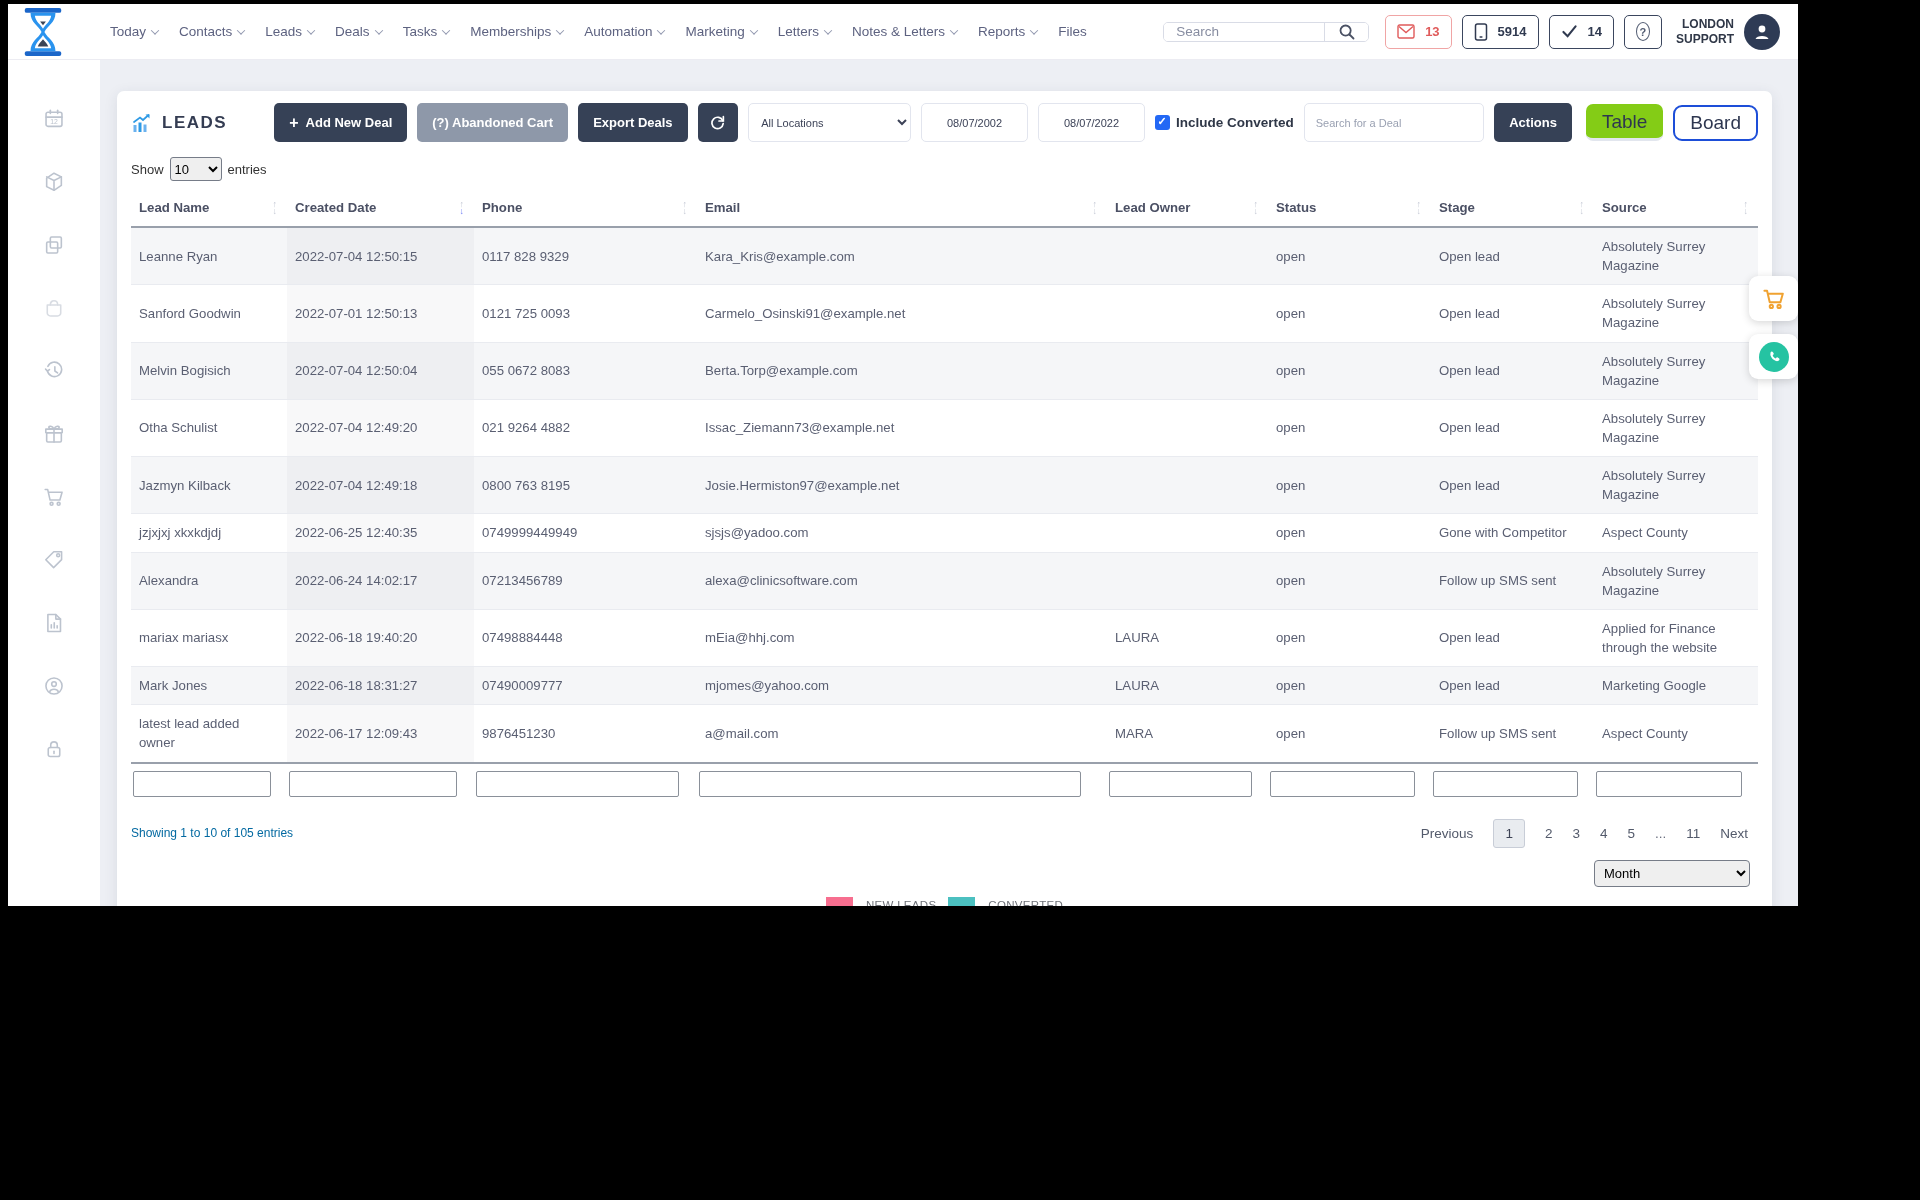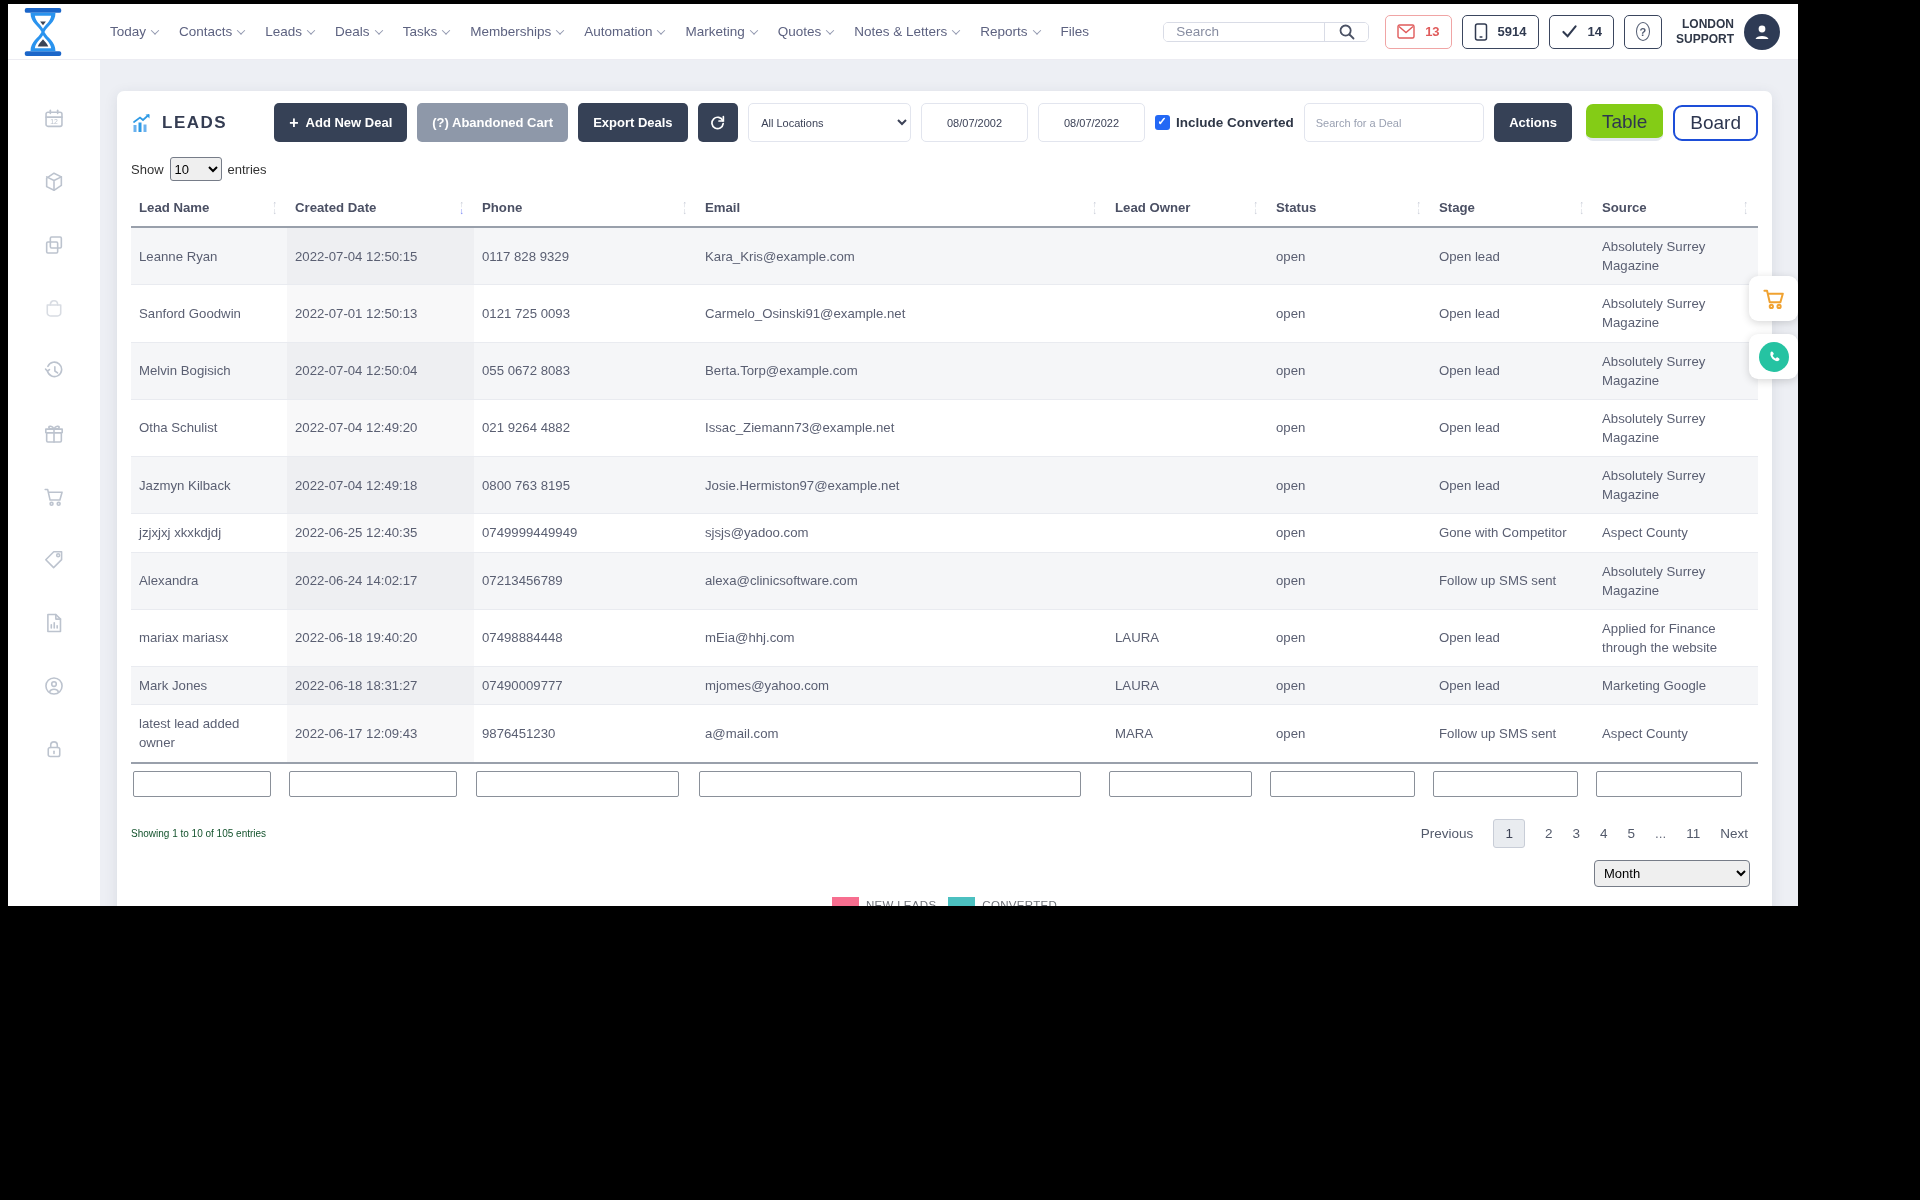--- a/index.html
+++ b/index.html
@@ -85,32 +85,32 @@
   .td { padding:9px 10px 9px 8px; font-size:13.2px; color:#5a5f72; display:flex; align-items:center;
         line-height:1.45; }
   .td.shade { background:rgba(120,130,150,.055); }
   .filters { margin-top:7px; }
   .filters .fcell { padding:0 10px 0 2px; }
   .filters input { width:100%; max-width:96%; height:26px; border:1px solid #8a9099; border-radius:2px;
                    background:#fff; padding:0 6px; font-size:12px; }
 
   
   .foot { display:flex; align-items:center; justify-content:space-between; margin-top:22px; }
-  .showing { font-size:10px; color:#14532d; font-weight:500; }
+  .showing { font-size:12px; color:#0369a1; font-weight:500; }
   .pager { display:flex; align-items:center; gap:20px; font-size:13.5px; color:#535a6b; margin-right:10px; }
   .page { cursor:pointer; }
   .page.active { border:1px solid #c8cdd7; background:#e9ecf0; padding:6px 11px; border-radius:3px; color:#3c4254; }
   .page.dots { cursor:default; color:#6b7080; }
   .month-row { display:flex; justify-content:flex-end; margin-top:12px; }
   .month-row select { width:156px; height:27px; border:1px solid #767c88; border-radius:4px;
                       font-size:13px; padding:0 5px; margin-right:8px; }
 
   
   .legend { display:flex; align-items:center; justify-content:center; gap:12px; margin-top:10px; }
-  .legend .item { display:flex; align-items:center; gap:7px; font-size:11.5px; color:#6d7077; letter-spacing:.3px; }
+  .legend .item { display:flex; align-items:center; gap:13px; font-size:11.5px; color:#6d7077; letter-spacing:.3px; }
   .swatch { width:27px; height:16px; }
 
   
   .floaty { position:absolute; left:1741px; width:49px; height:45px; background:#fff; border-radius:9px;
             box-shadow:0 2px 8px rgba(0,0,0,.16); display:flex; align-items:center; justify-content:center;
             cursor:pointer; z-index:8; }
   .floaty.cart { top:272px; }
   .floaty.wapp { top:330px; }
   .wapp-circle { width:30px; height:30px; border-radius:50%; background:#25c3a2; display:flex;
                  align-items:center; justify-content:center; }
@@ -159,21 +159,21 @@
         </div>
         <div class="nav-item">
           <span>Automation</span>
           <span class="chev"></span>
         </div>
         <div class="nav-item">
           <span>Marketing</span>
           <span class="chev"></span>
         </div>
         <div class="nav-item">
-          <span>Quotes</span>
+          <span>Letters</span>
           <span class="chev"></span>
         </div>
         <div class="nav-item">
           <span>Notes &amp; Letters</span>
           <span class="chev"></span>
         </div>
         <div class="nav-item">
           <span>Reports</span>
           <span class="chev"></span>
         </div>

